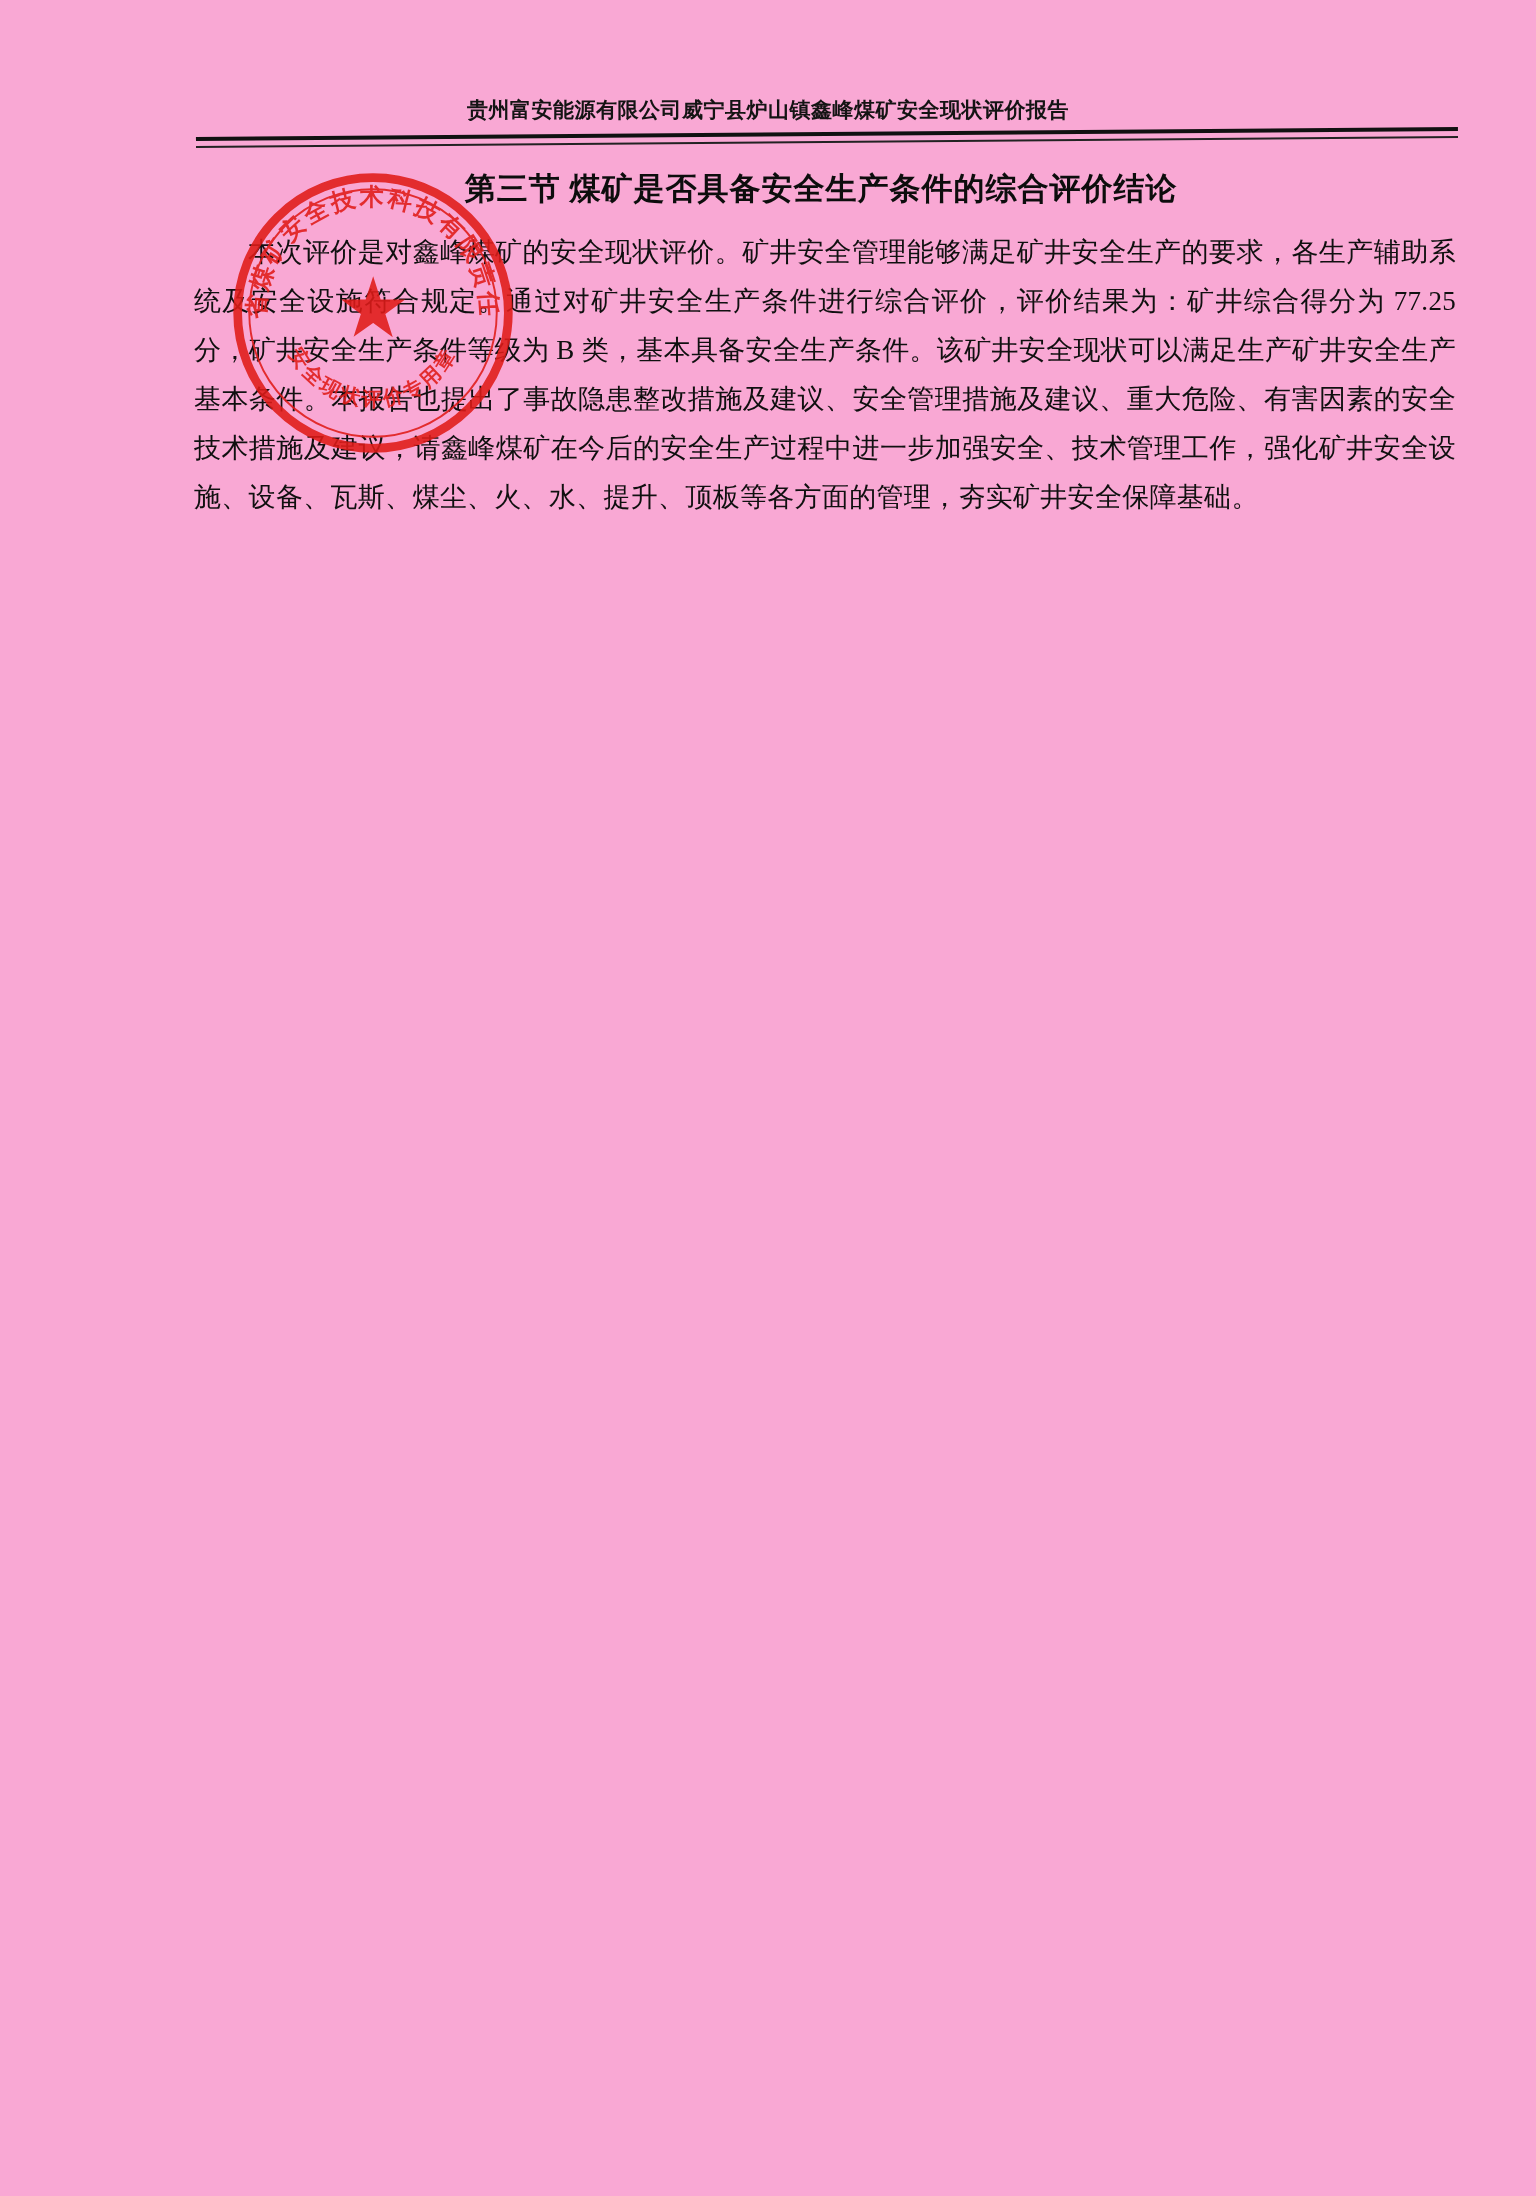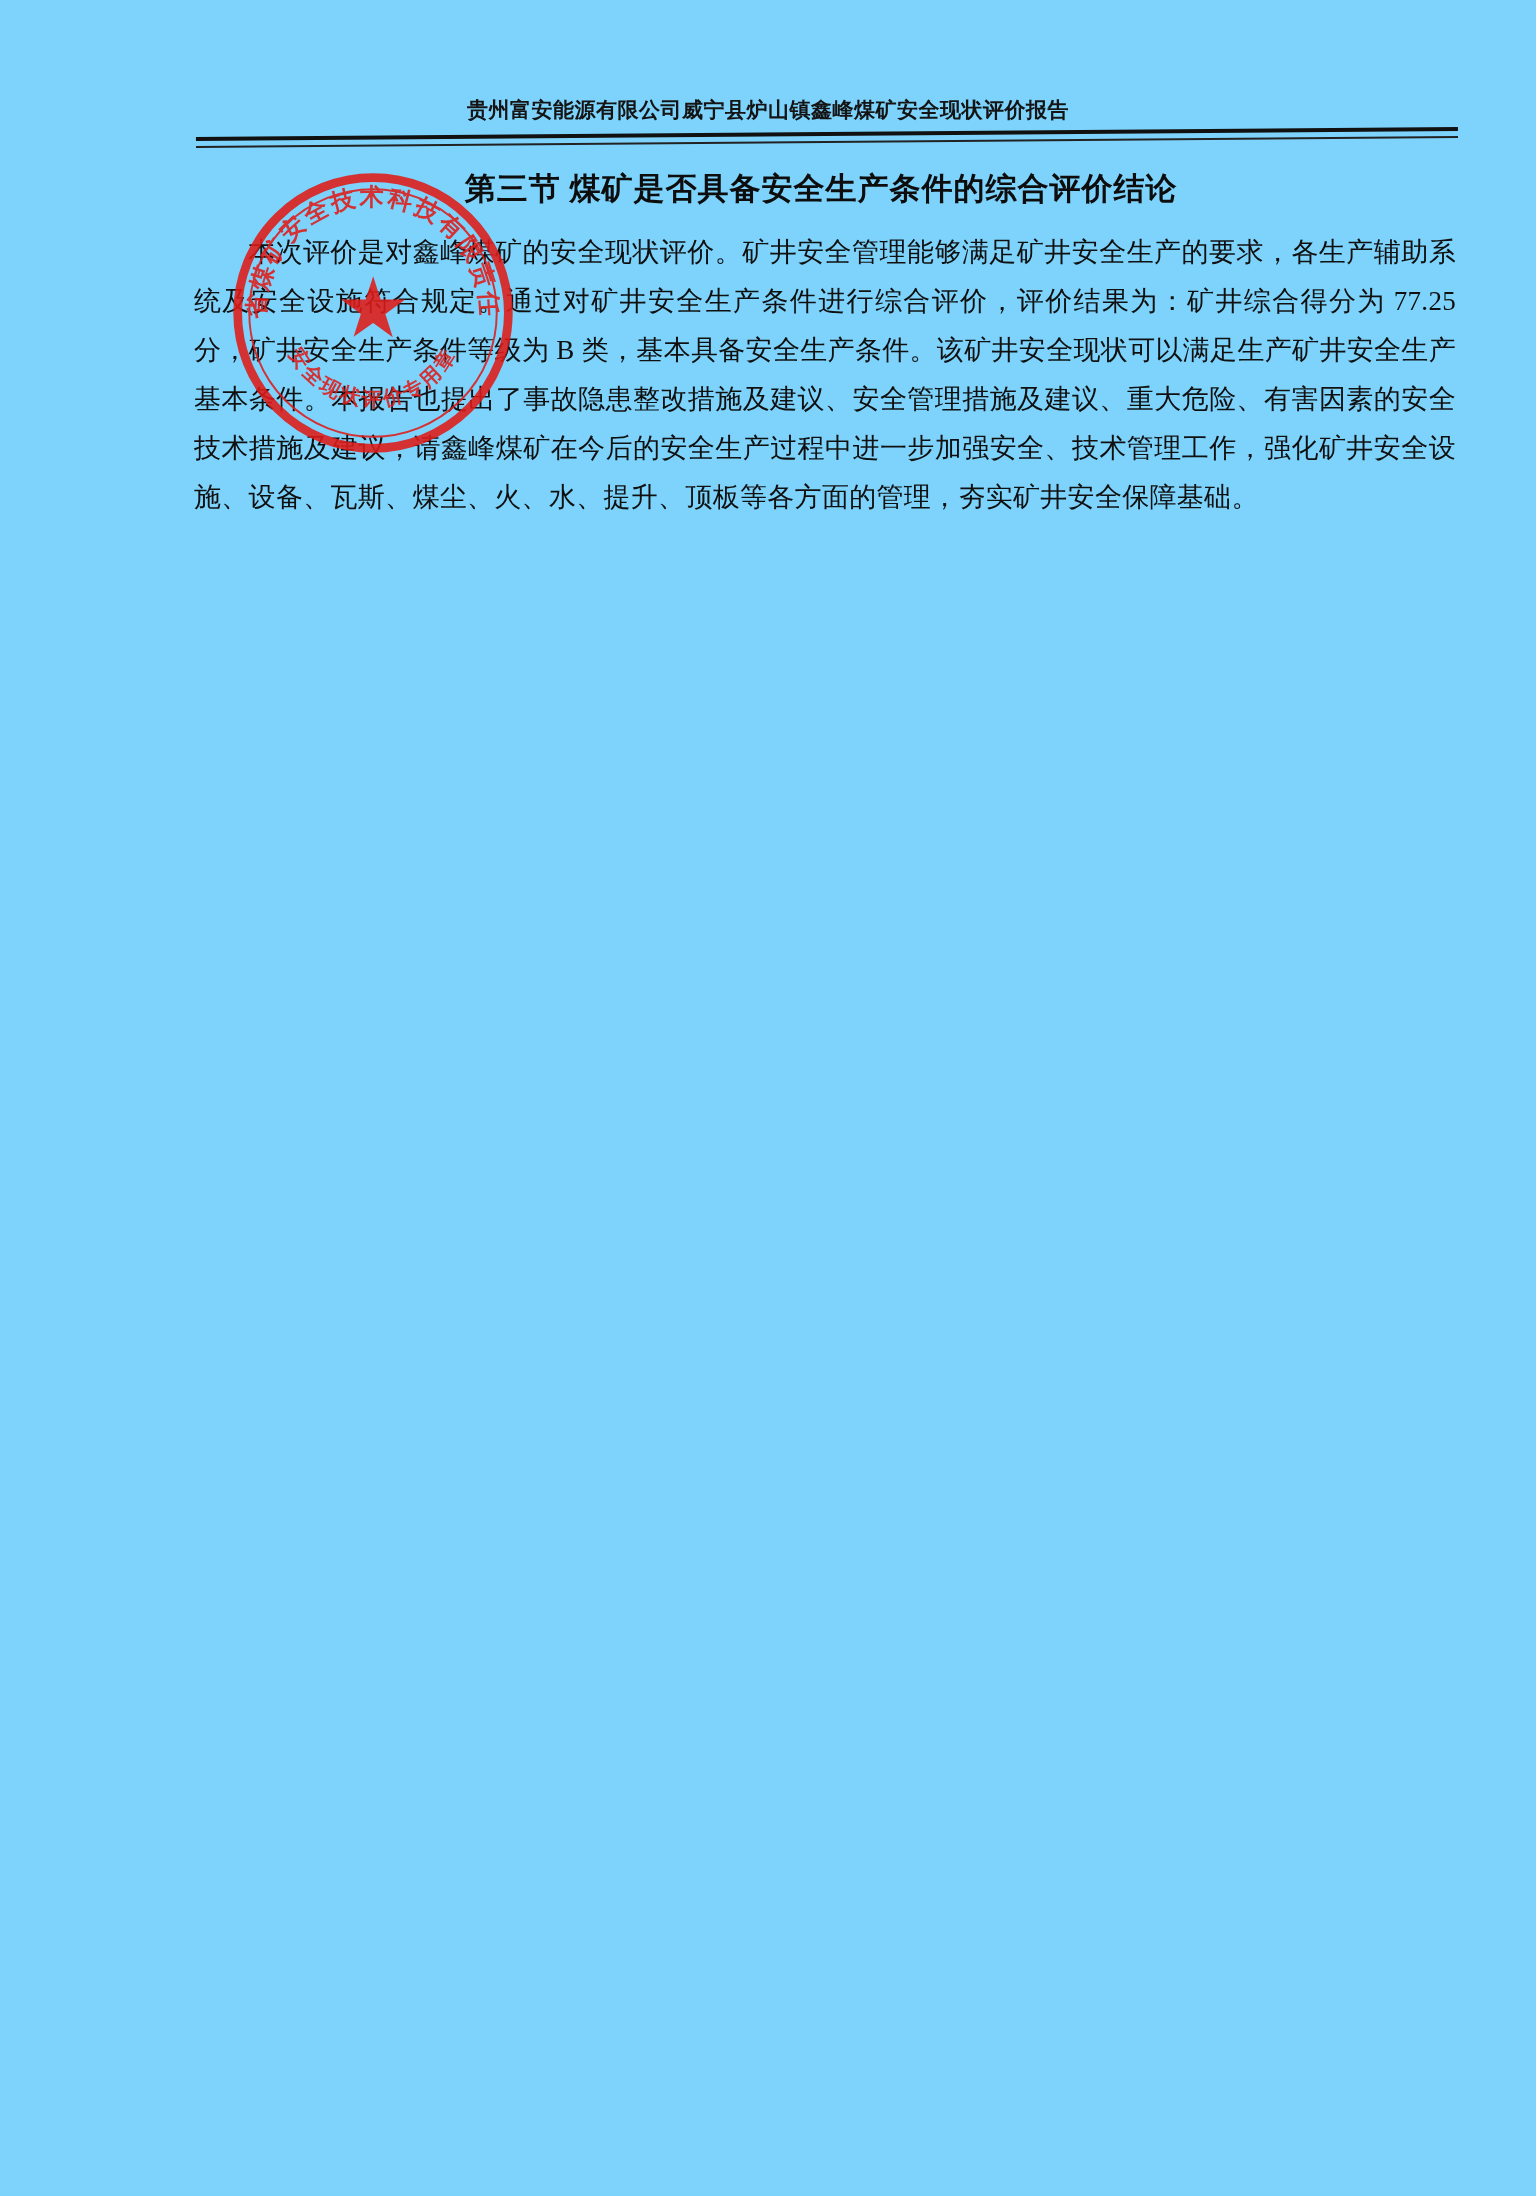--- a/index.html
+++ b/index.html
@@ -14,21 +14,21 @@
     position: relative;
     font-family: "Liberation Serif", "DejaVu Serif", serif;
     color: #111;
     overflow: hidden;
   }
 
   
   .page {
     position: absolute;
     inset: 0;
-    background: #7dd3fc;
+    background: #f9a8d4;
   }
 
   
   .header {
     position: absolute;
     top: 96px;
     left: 0;
     width: 100%;
     text-align: center;
     font-size: 21px;

